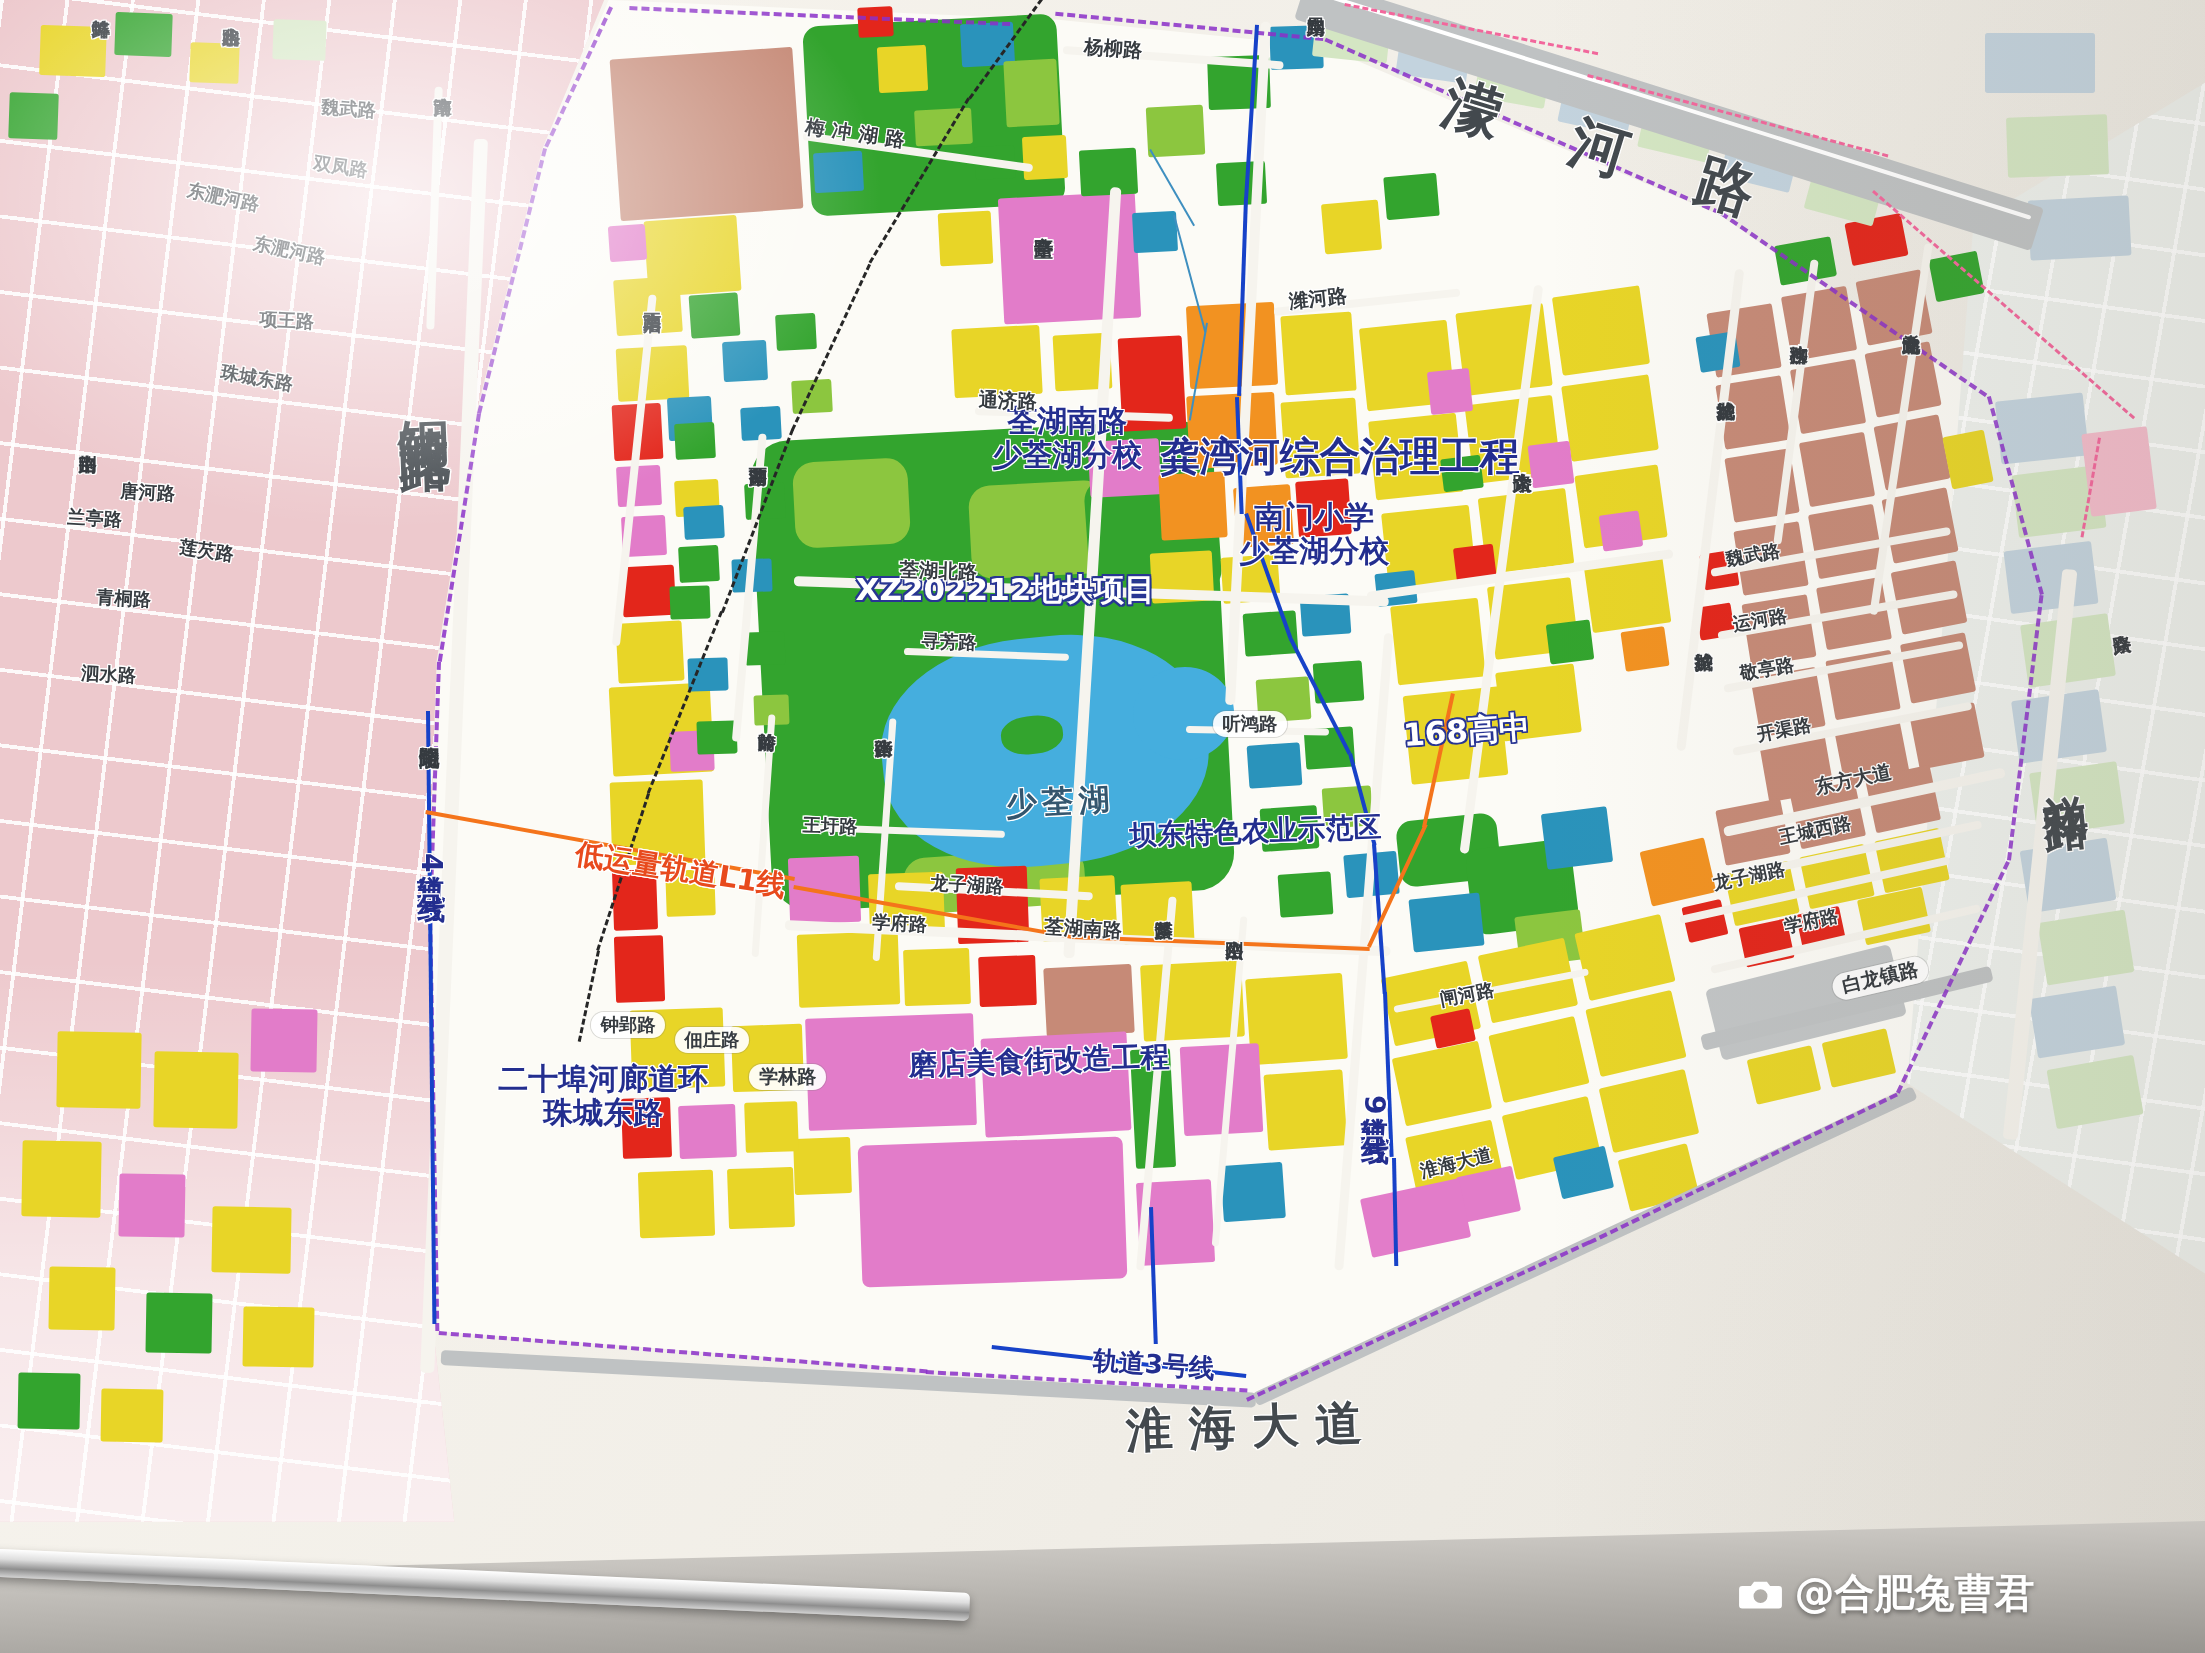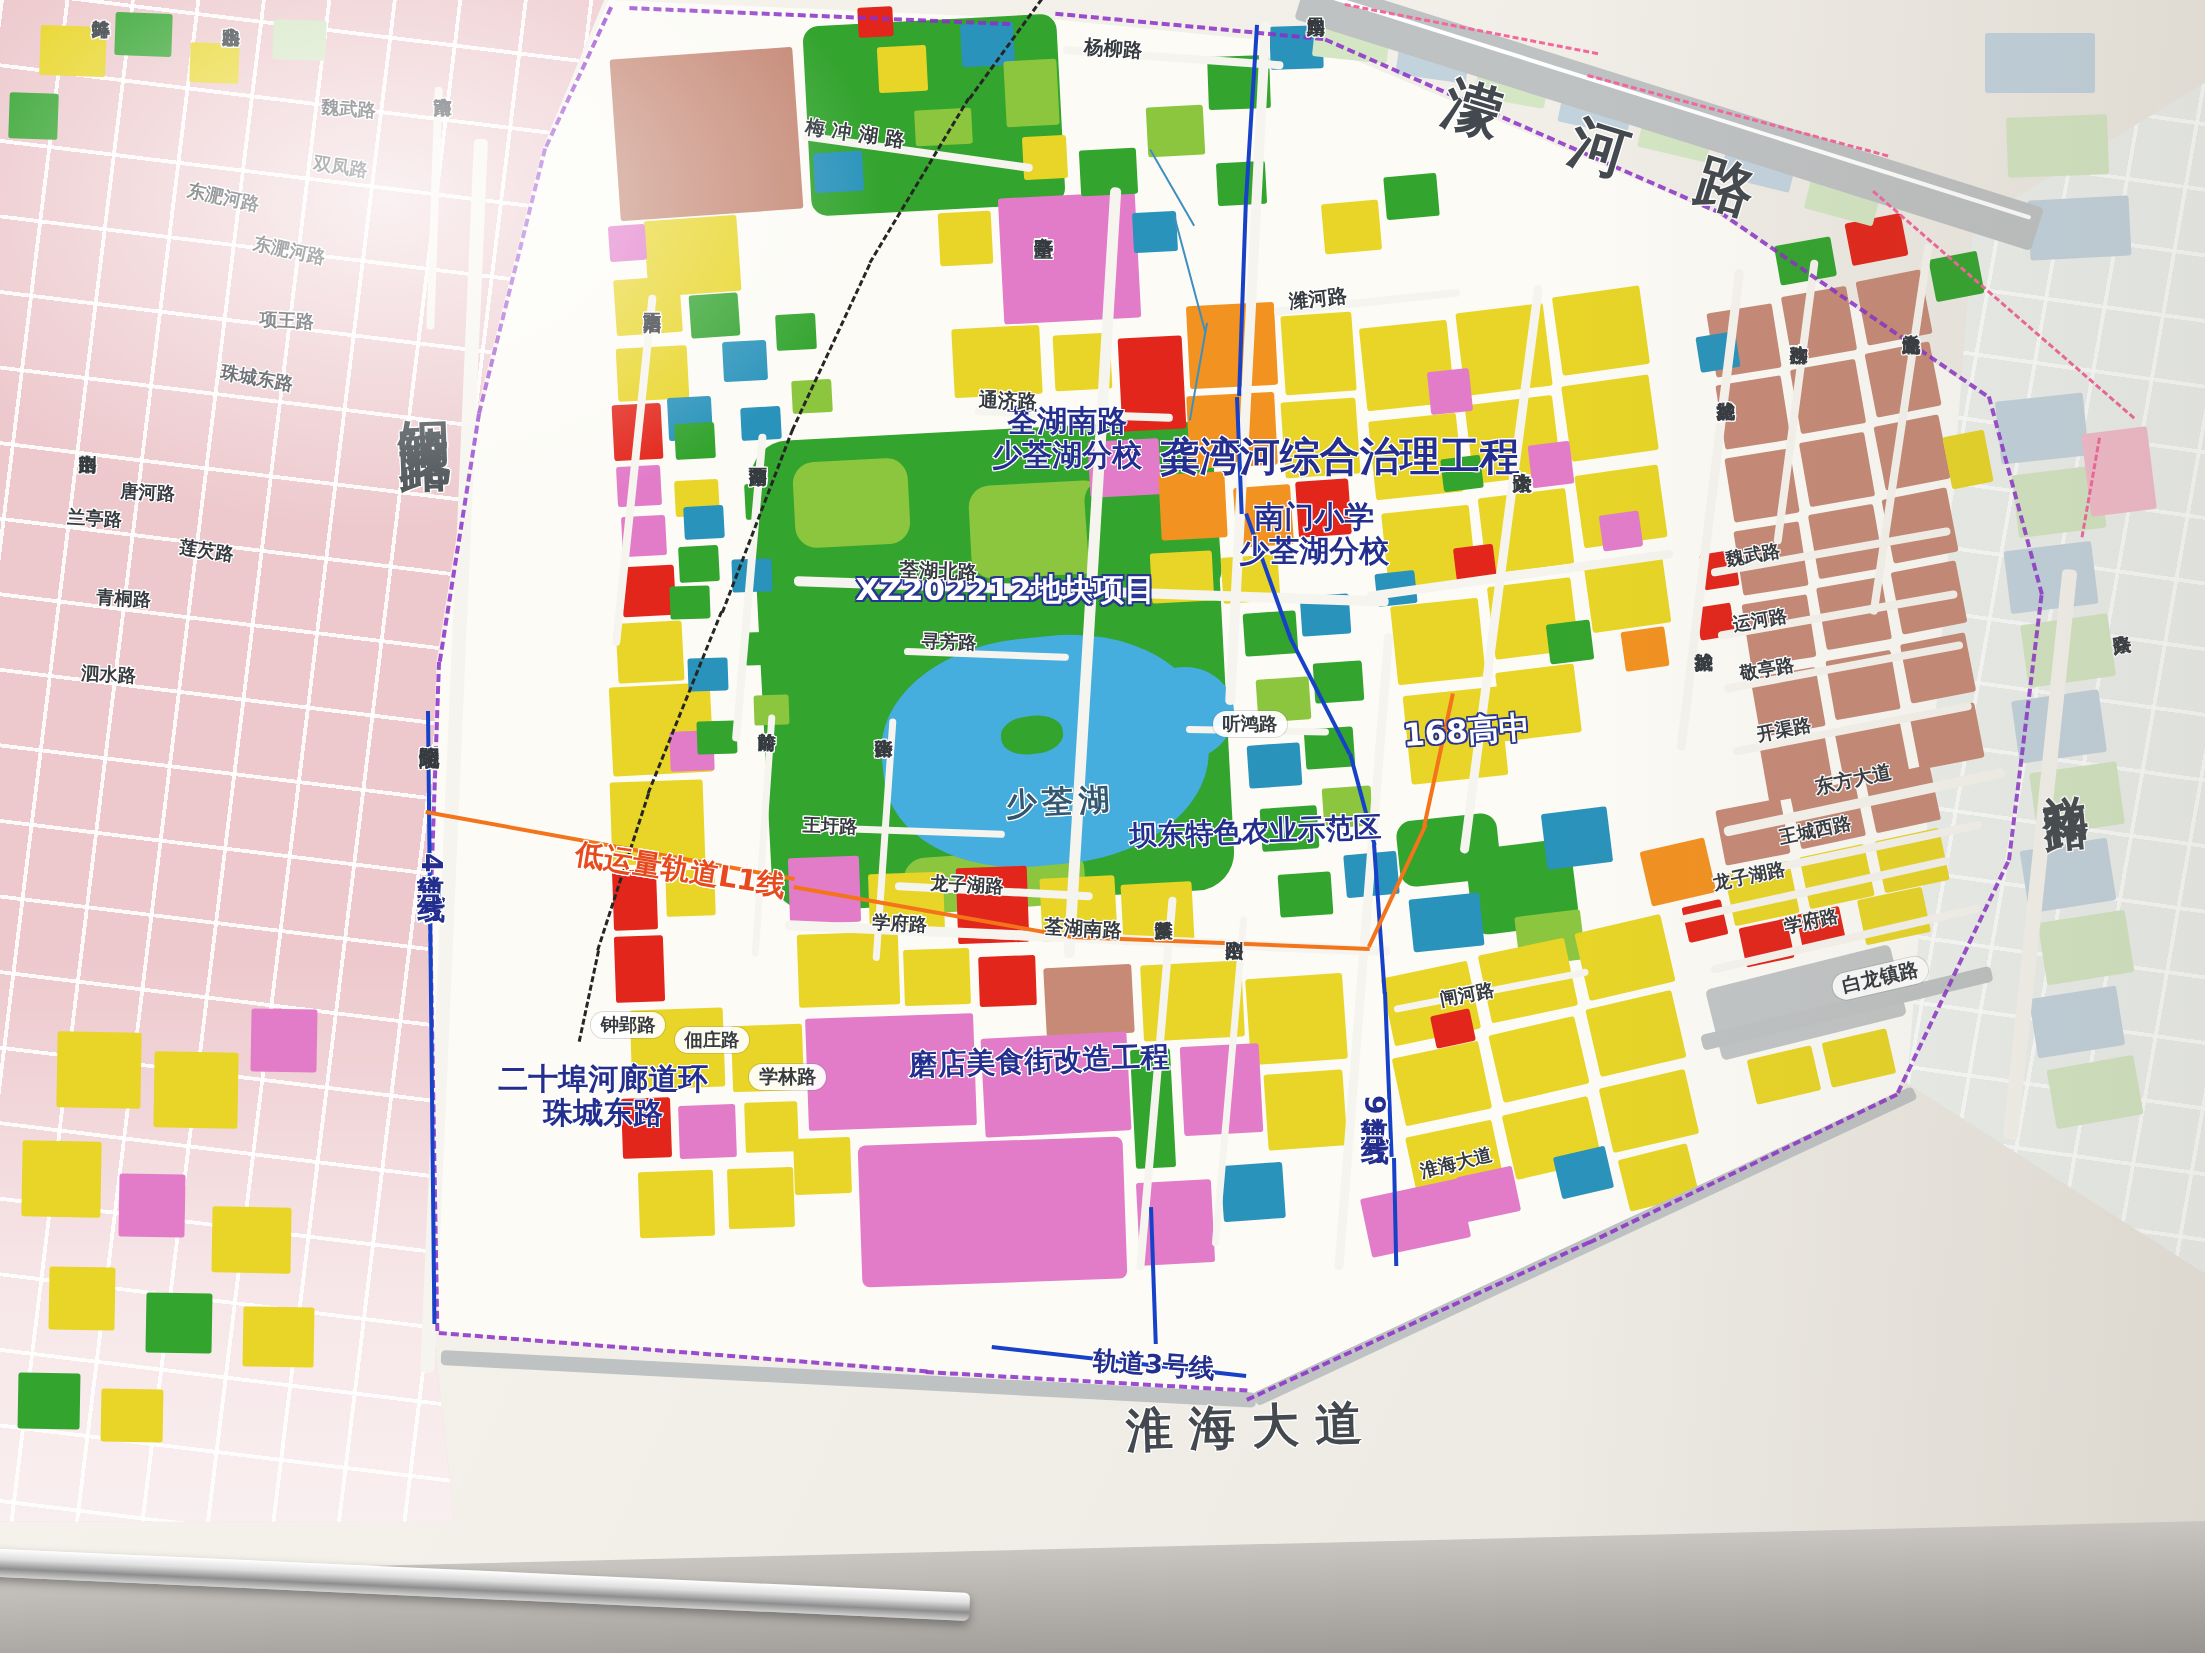--- a/index.html
+++ b/index.html
@@ -464,14 +464,20 @@
       <div class="lbl lbl-road" style="left: 3.1%; top: 30.6%; font-size: 18.3px; transform: rotate(3deg);">兰亭路</div>
       <div class="lbl lbl-road" style="left: 8.2%; top: 32.4%; font-size: 18.3px; transform: rotate(8deg);">莲芡路</div>
       <div class="lbl lbl-road" style="left: 4.4%; top: 35.4%; font-size: 18.3px; transform: rotate(3deg);">青桐路</div>
       <div class="lbl lbl-road" style="left: 3.7%; top: 40%; font-size: 18.3px; transform: rotate(3deg);">泗水路</div>
       <div class="lbl lbl-road v" style="left: 95.6%; top: 37.6%; font-size: 18.3px; transform: rotate(-8deg);">众兴路</div>
     </div>
   <div class="glare"></div>
   <div class="shade"></div>
   <div class="floor"></div>
   <div class="rail-bar"></div>
+  <div class="watermark">
+    <svg width="45" height="36" viewBox="0 0 42 33">
+      <path d="M4 9 h8 l3-4 h12 l3 4 h8 a3 3 0 0 1 3 3 v15 a3 3 0 0 1 -3 3 H4 a3 3 0 0 1 -3 -3 V12 a3 3 0 0 1 3 -3 z M21 25 a6.5 6.5 0 1 1 0 -13 a6.5 6.5 0 0 1 0 13 z" fill="#ffffff" fill-rule="evenodd"></path>
+    </svg>
+    <span>@合肥兔曹君</span>
+  </div>
 </div>
 
 
 </body></html>

